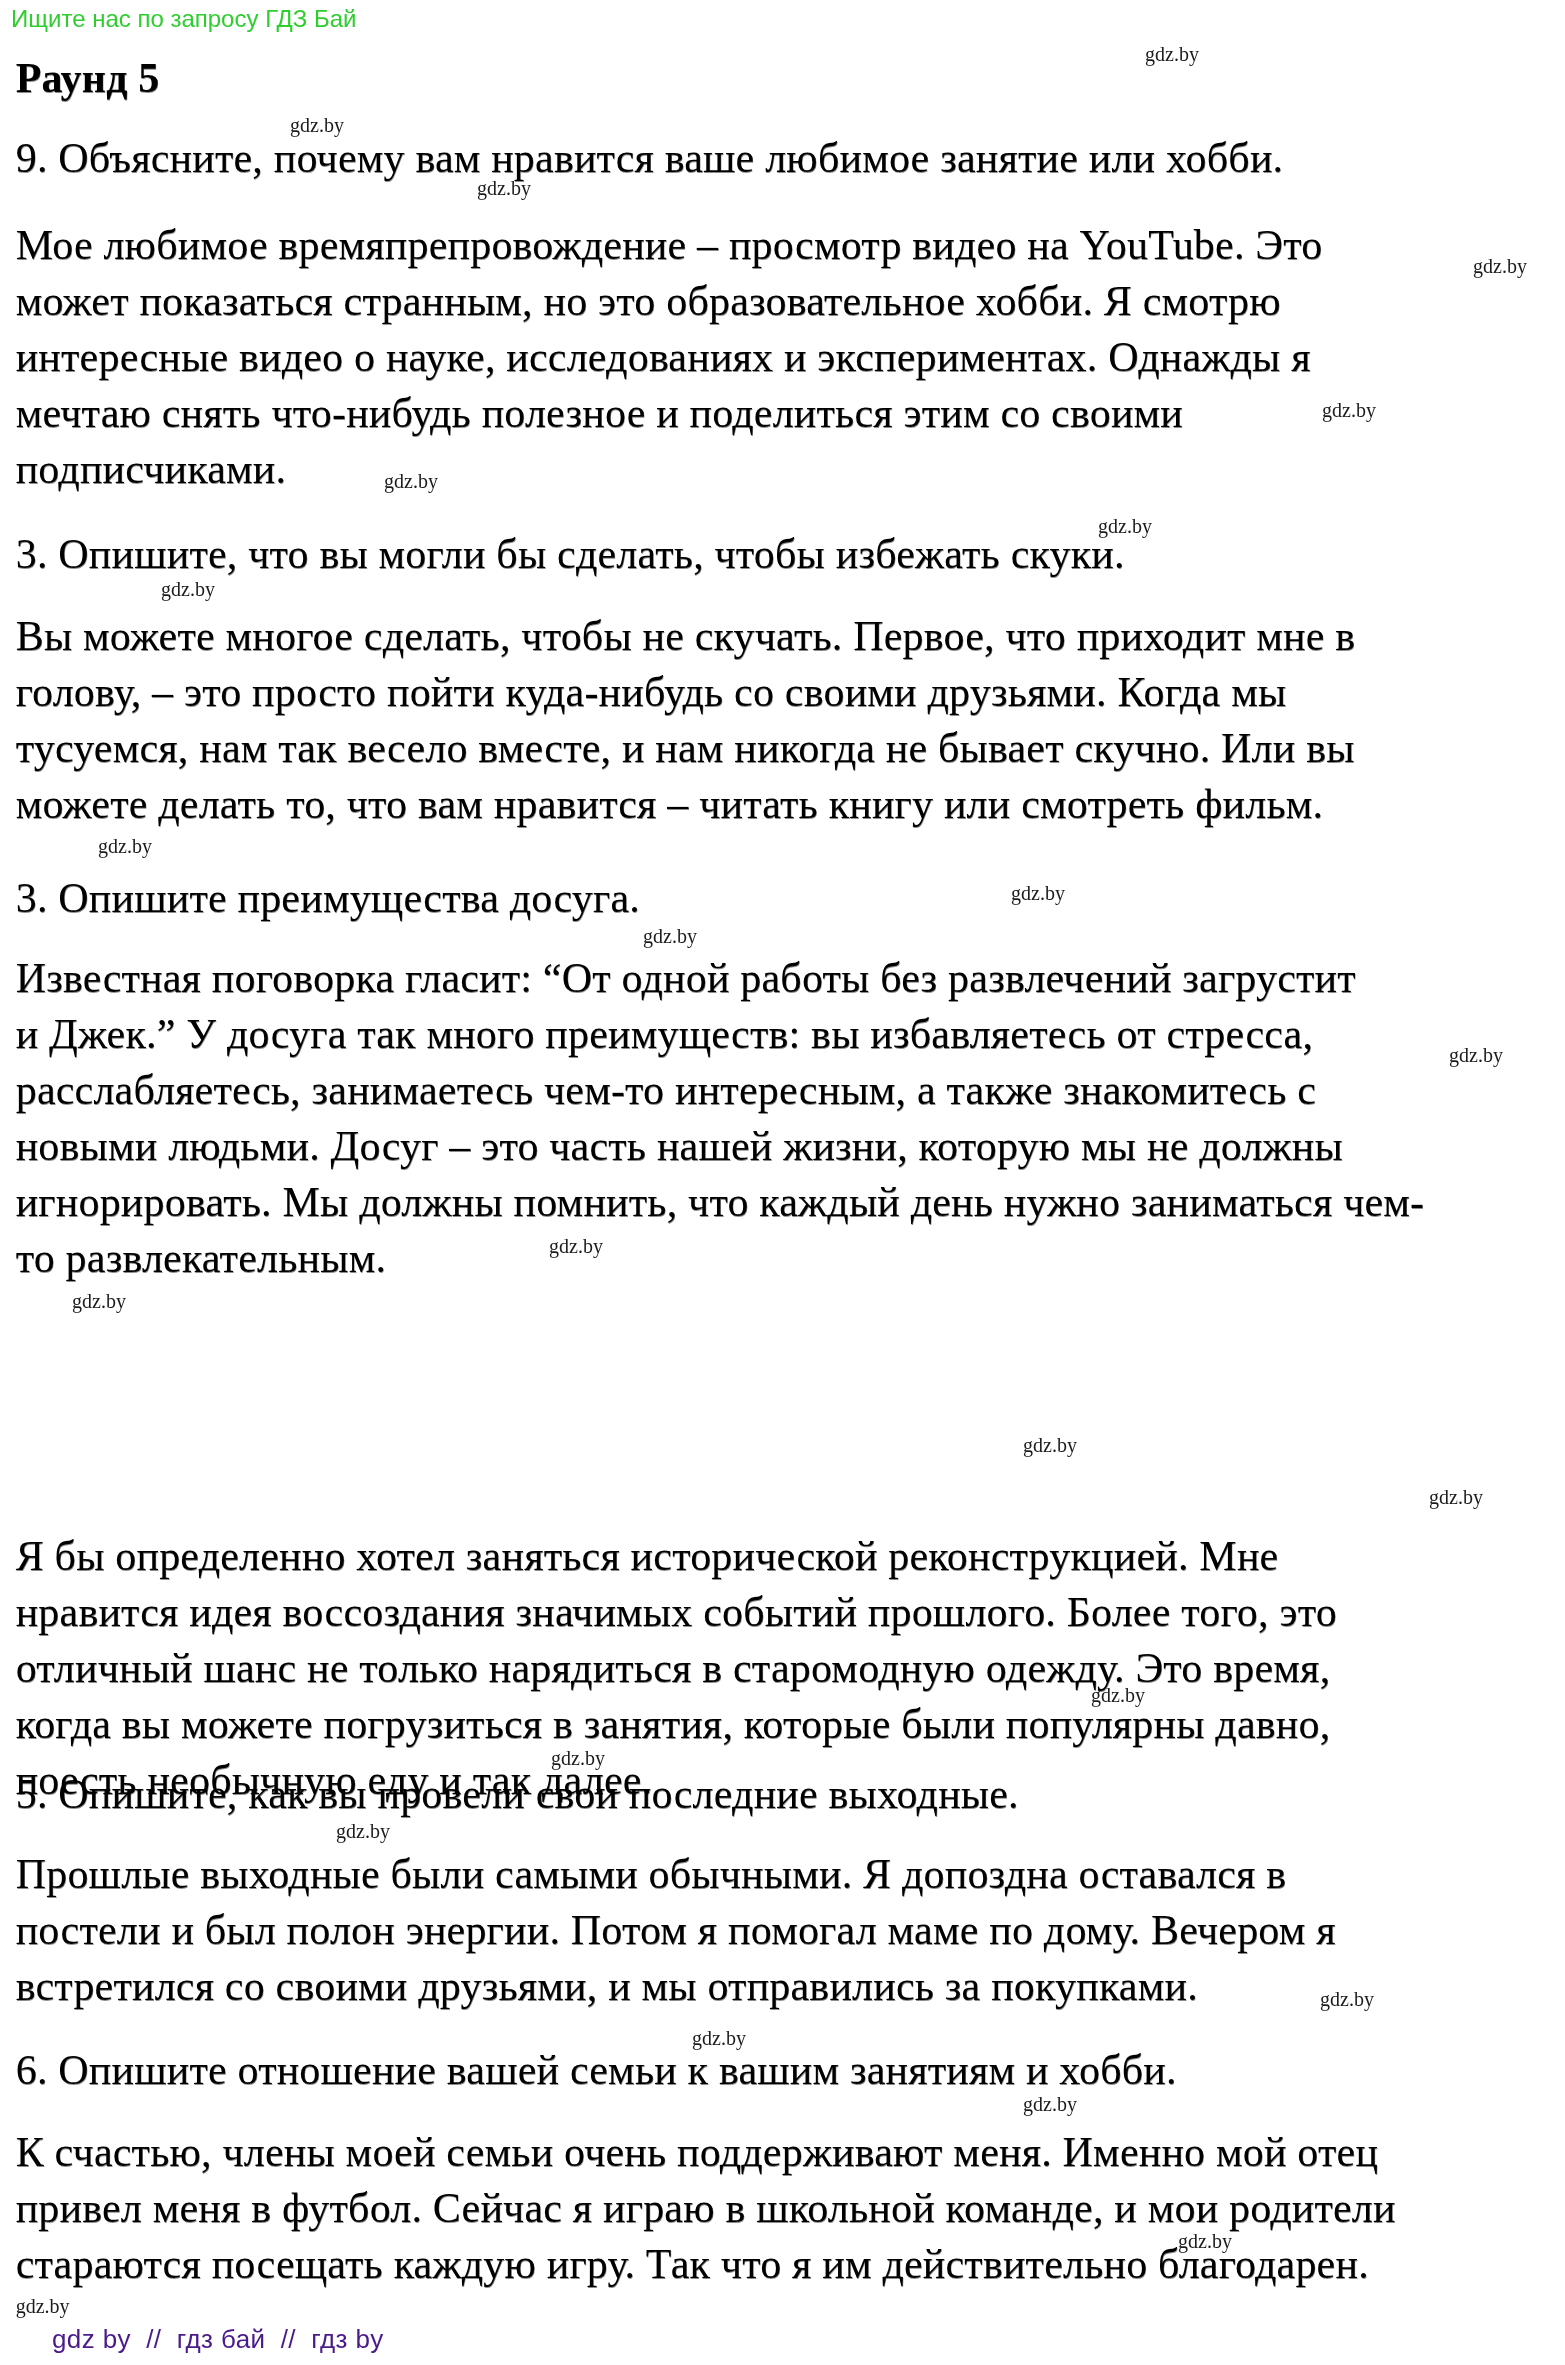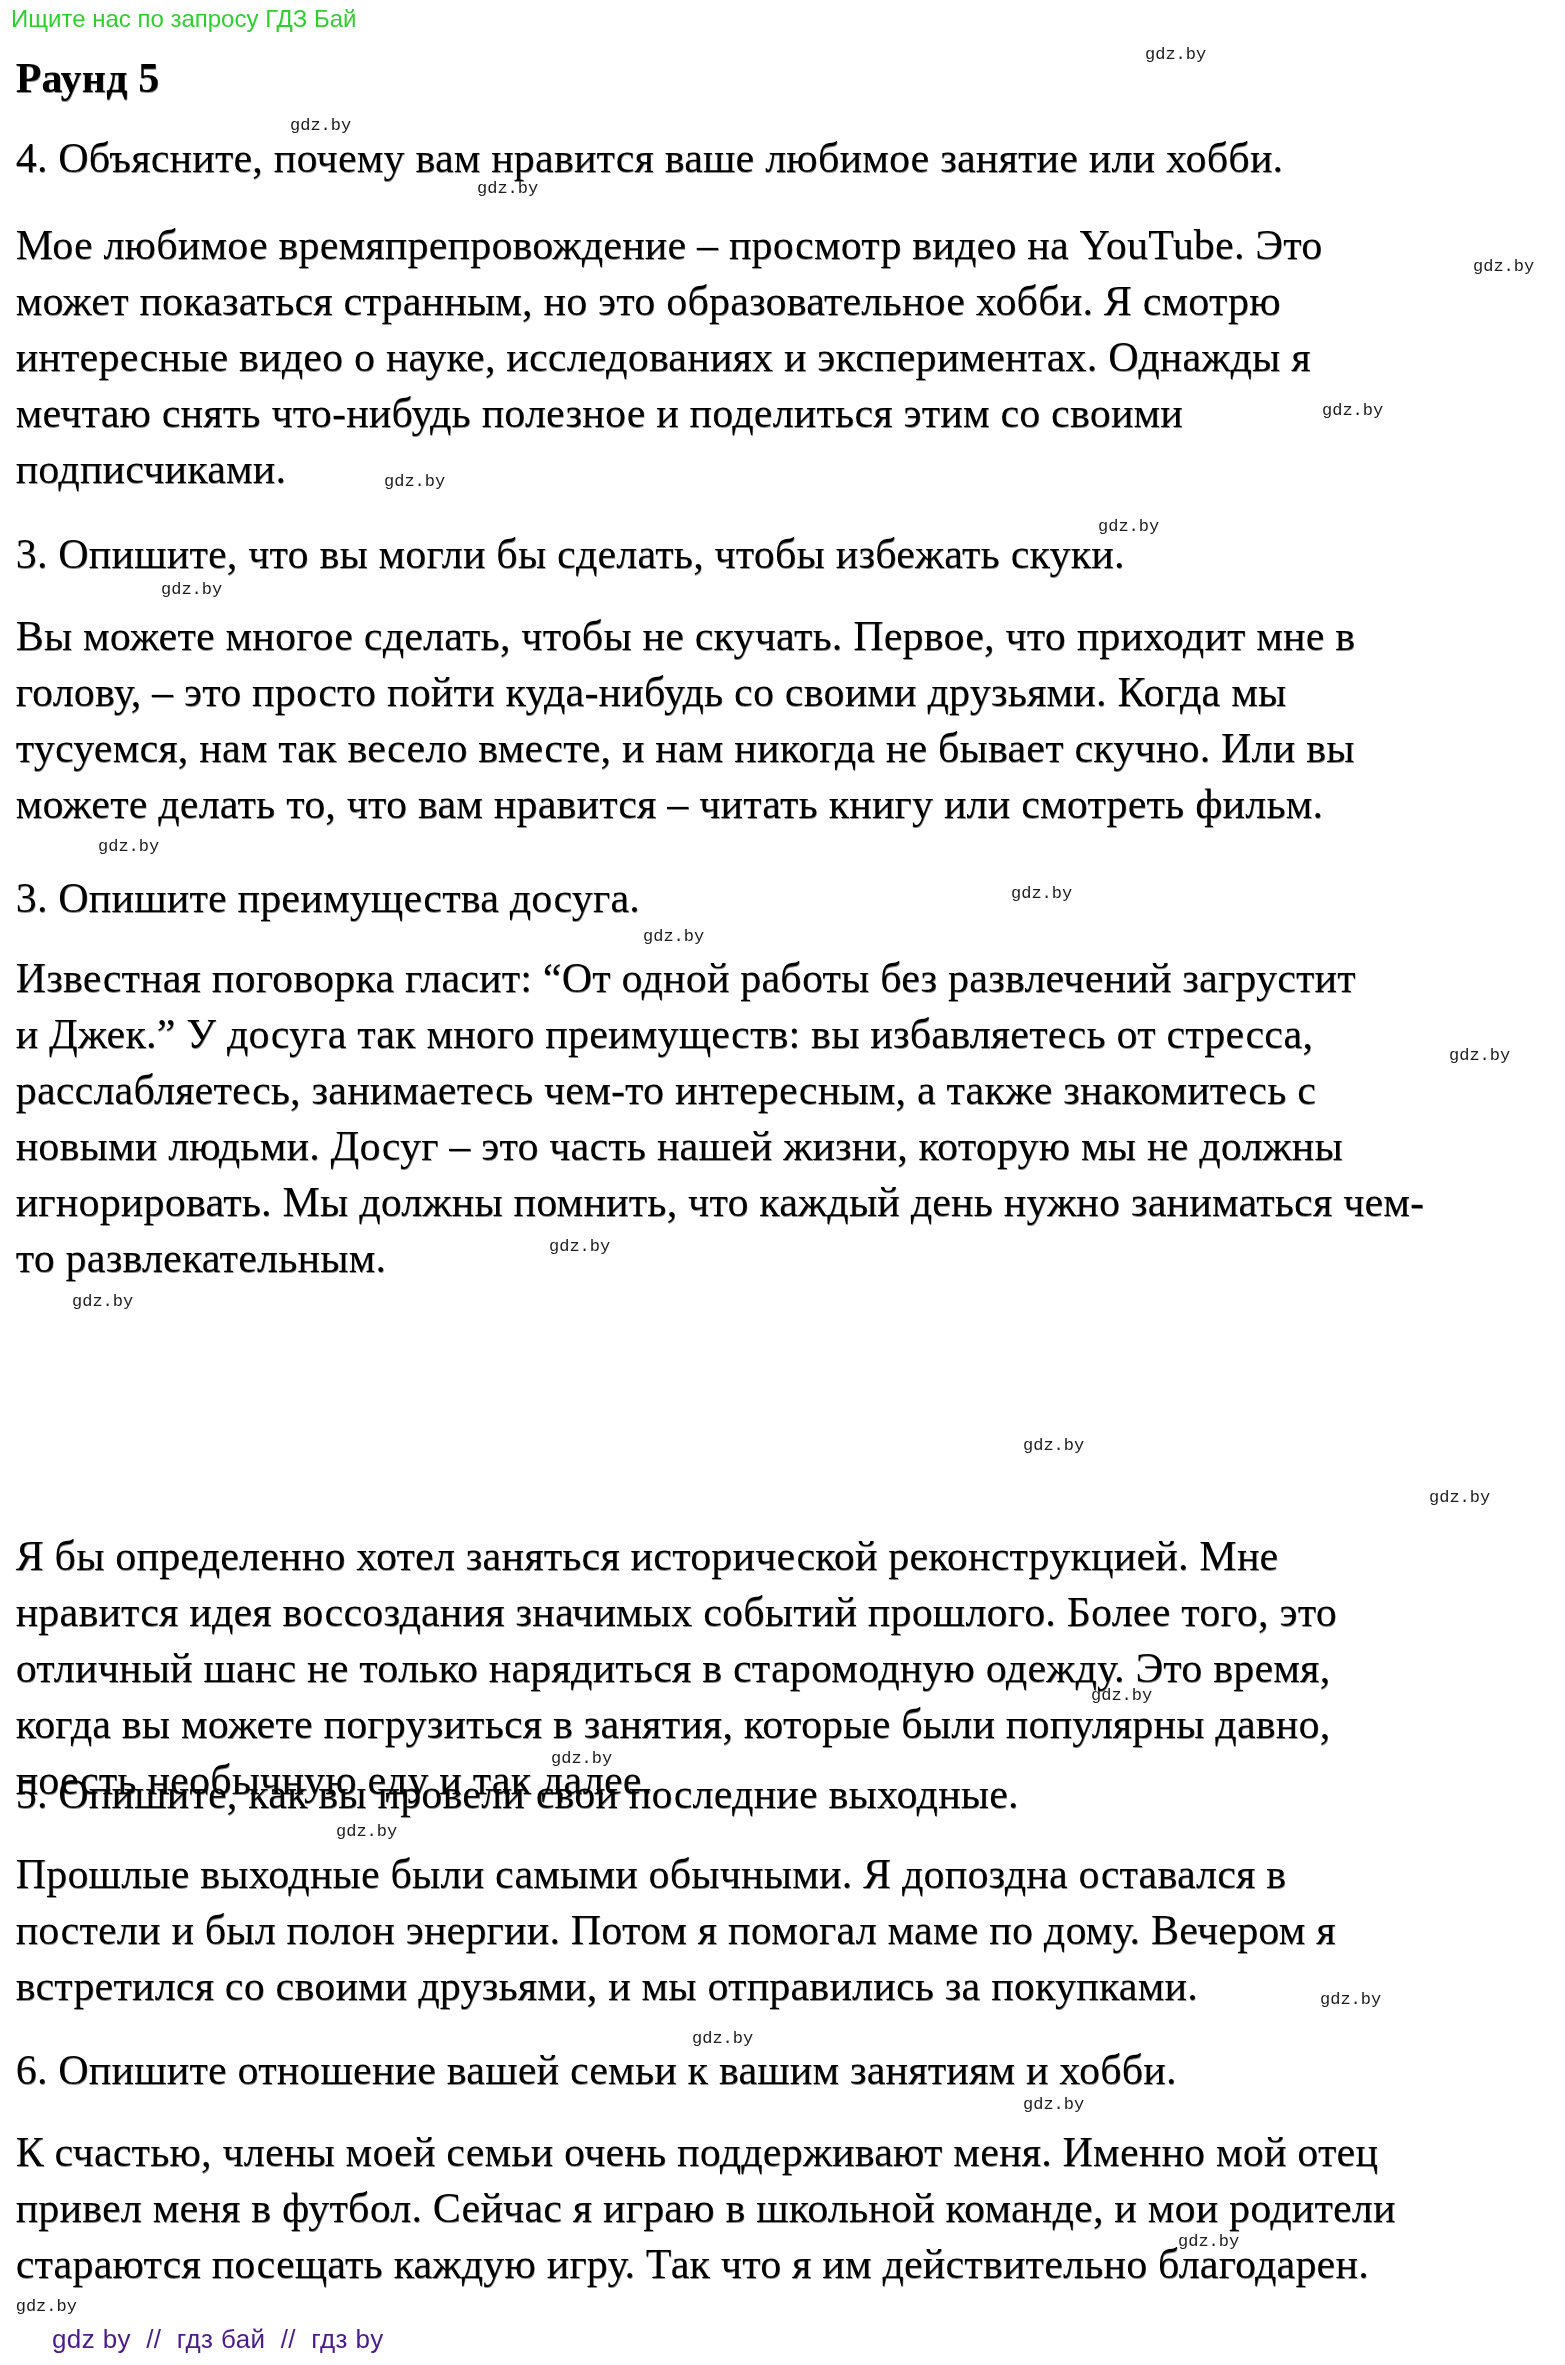--- a/index.html
+++ b/index.html
@@ -29,37 +29,37 @@
     font-size: 42px;
     line-height: 56px;
     letter-spacing: 0.2px;
     color: #000000;
     white-space: pre;
     text-shadow: 0.5px 0.6px 0.5px rgba(0,0,0,0.45);
   }
   .title { font-weight: bold; }
   .wm {
     position: absolute;
-    font-family: Liberation Mono, monospace;
-    font-size: 17px;
+    font-family: Liberation Serif, serif;
+    font-size: 20px;
     line-height: 19px;
     color: #1c1c1c;
     white-space: pre;
   }
 </style>
 </head>
 <body>
 
 <div id="page">
 
   <div class="banner top" style="color: rgb(47, 206, 47);">Ищите нас по запросу ГДЗ Бай</div>
 
   <div class="serif title" style="top:50px">Раунд 5</div>
 
-  <div class="serif" style="top:130px">4. Объясните, почему вам нравится ваше любимое занятие или хобби.</div>
+  <div class="serif" style="top:130px">9. Объясните, почему вам нравится ваше любимое занятие или хобби.</div>
   <div class="serif" style="top:217px">Мое любимое времяпрепровождение – просмотр видео на YouTube. Это
 может показаться странным, но это образовательное хобби. Я смотрю
 интересные видео о науке, исследованиях и экспериментах. Однажды я
 мечтаю снять что-нибудь полезное и поделиться этим со своими
 подписчиками.</div>
 
   <div class="serif" style="top:526px">3. Опишите, что вы могли бы сделать, чтобы избежать скуки.</div>
   <div class="serif" style="top:608px">Вы можете многое сделать, чтобы не скучать. Первое, что приходит мне в
 голову, – это просто пойти куда-нибудь со своими друзьями. Когда мы
 тусуемся, нам так весело вместе, и нам никогда не бывает скучно. Или вы

